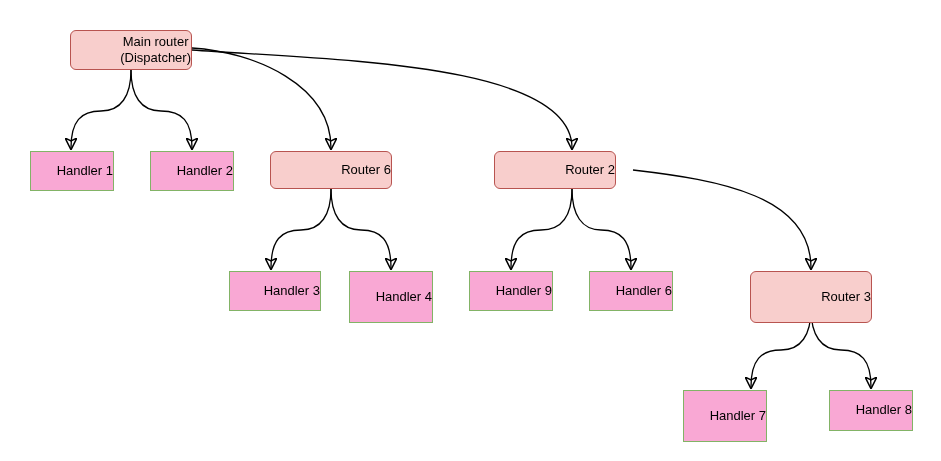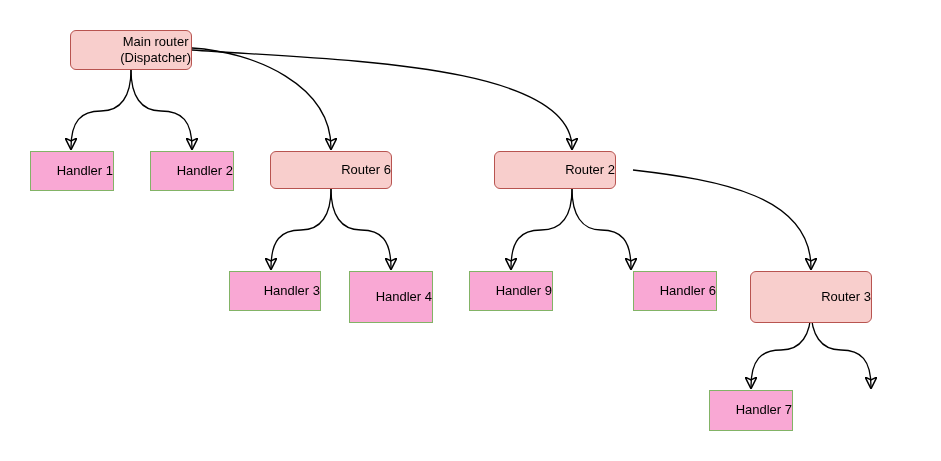--- a/index.html
+++ b/index.html
@@ -50,23 +50,23 @@
   }
   
   .p-main { left:70px;  top:30px;  width:122px; height:40px; }
   .p-h1   { left:30px;  top:151px; width:84px;  height:40px; }
   .p-h2   { left:150px; top:151px; width:84px;  height:40px; }
   .p-r1   { left:270px; top:151px; width:122px; height:38px; }
   .p-r2   { left:494px; top:151px; width:122px; height:38px; }
   .p-h3   { left:229px; top:271px; width:92px;  height:40px; }
   .p-h4   { left:349px; top:271px; width:84px;  height:52px; }
   .p-h5   { left:469px; top:271px; width:84px;  height:40px; }
-  .p-h6   { left:589px; top:271px; width:84px;  height:40px;margin-left:44px; }
+  .p-h6   { left:589px; top:271px; width:84px;  height:40px; }
   .p-r3   { left:750px; top:271px; width:122px; height:52px; }
-  .p-h7   { left:709px; top:390px; width:84px;  height:41px; }
+  .p-h7   { left:683px; top:390px; width:84px;  height:52px; }
   .p-h8   { left:829px; top:390px; width:84px;  height:41px; }
 </style>
 </head>
 <body>
 
 <div class="canvas">
 
   <svg class="edges" viewBox="0 0 941 461" xmlns="http://www.w3.org/2000/svg">
     <defs>
       <marker id="arrow" viewBox="0 0 10 10" refX="8.5" refY="5" markerWidth="9" markerHeight="9" orient="auto">
@@ -124,14 +124,17 @@
   </div>
 
   <div class="node router p-r3">
     <span class="label">Router 3</span>
   </div>
 
   <div class="node handler p-h7">
     <span class="label">Handler 7</span>
   </div>
 
+  <div class="node handler p-h8">
+    <span class="label">Handler 8</span>
+  </div>
 
 </div>
 
 </body></html>

